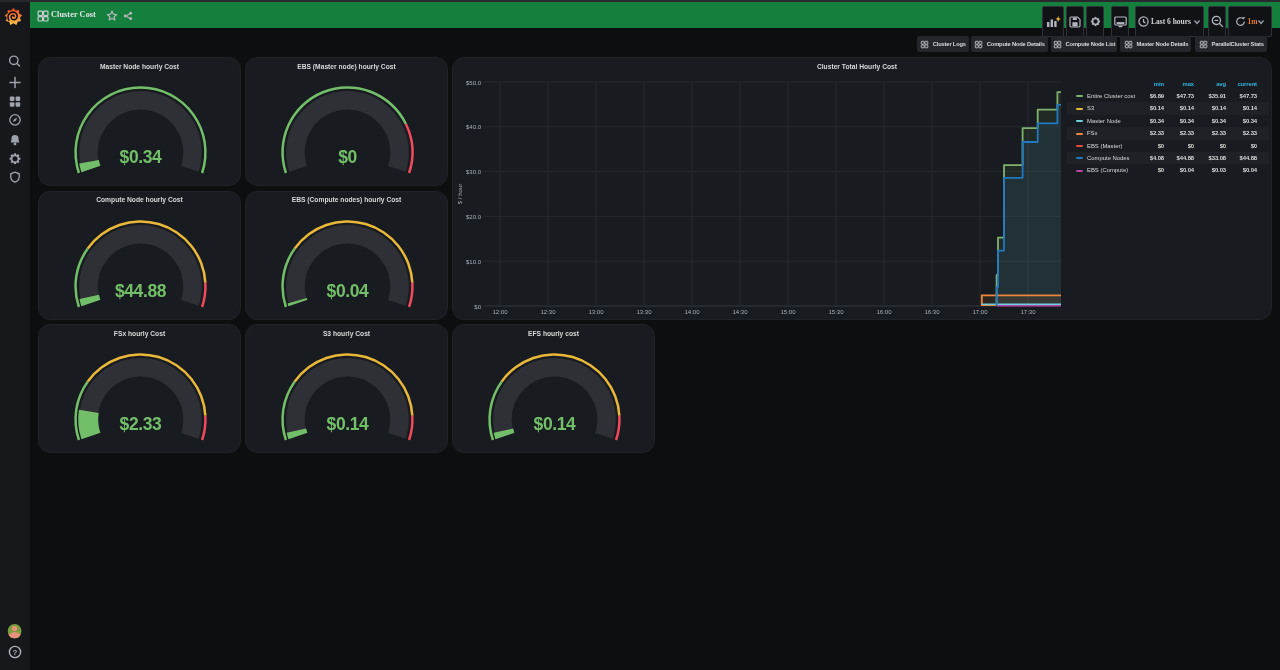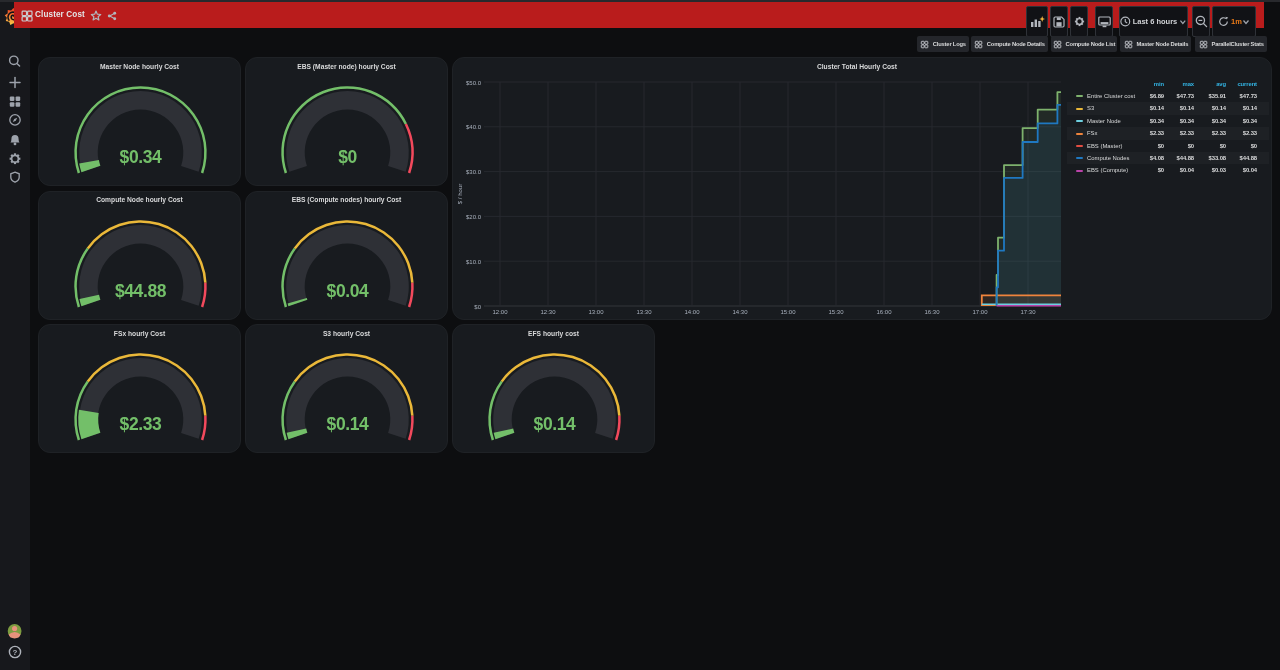--- a/index.html
+++ b/index.html
@@ -1,20 +1,20 @@
 <!DOCTYPE html>
 <html><head><meta charset="utf-8">
 <style>
 * { margin:0; padding:0; box-sizing:border-box; }
 html,body { width:1280px; height:670px; background:#0e0f11; overflow:hidden;
   font-family:"Liberation Sans", sans-serif; }
 #page { position:relative; width:1280px; height:670px; background:#0d0e10; }
 #topline { position:absolute; left:0; top:0; width:1280px; height:2px; background:#28292d; z-index:9; }
 #sidebar { position:absolute; left:0; top:2px; width:30px; height:668px; background:#17181c; }
-.navbar { position:absolute; left:14px; top:2px; width:1250px; height:26px; background:#b91c1c; }
+.navbar { position:absolute; left:30px; top:2px; width:1250px; height:26px; background:#15803d;font-family:Liberation Serif, serif; }
 .navtitle { position:absolute; left:21px; top:7.5px; font-size:8.2px; font-weight:bold; color:#e3e4e6; letter-spacing:0.1px; }
 .nbtn { position:absolute; top:4px; height:31px; background:#111216; border:1px solid #2f3238; border-radius:2px;
   display:flex; align-items:center; justify-content:center; }
 .nbtxt { font-size:7.5px; font-weight:bold; color:#d0d2d6; white-space:nowrap; }
 .lbtn { position:absolute; top:36px; height:16px; background:#24262b; border-radius:2px;
   display:flex; align-items:center; justify-content:center; font-size:5.8px; letter-spacing:-0.2px; font-weight:bold; color:#d8d9da; white-space:nowrap; overflow:hidden; }
 .panel { position:absolute; background:#181b1f; border:1px solid #1f2226; border-radius:12px; }
 .ptitle { position:absolute; left:0; right:0; top:4.5px; text-align:center; font-size:6.7px; font-weight:bold; color:#d8d9da; }
 .tick { font-family:"Liberation Sans", sans-serif; font-size:6px; fill:#a9b1bd; }
 .legend { position:absolute; left:614px; top:19.6px; width:202px; height:100px; font-size:5.9px; }

